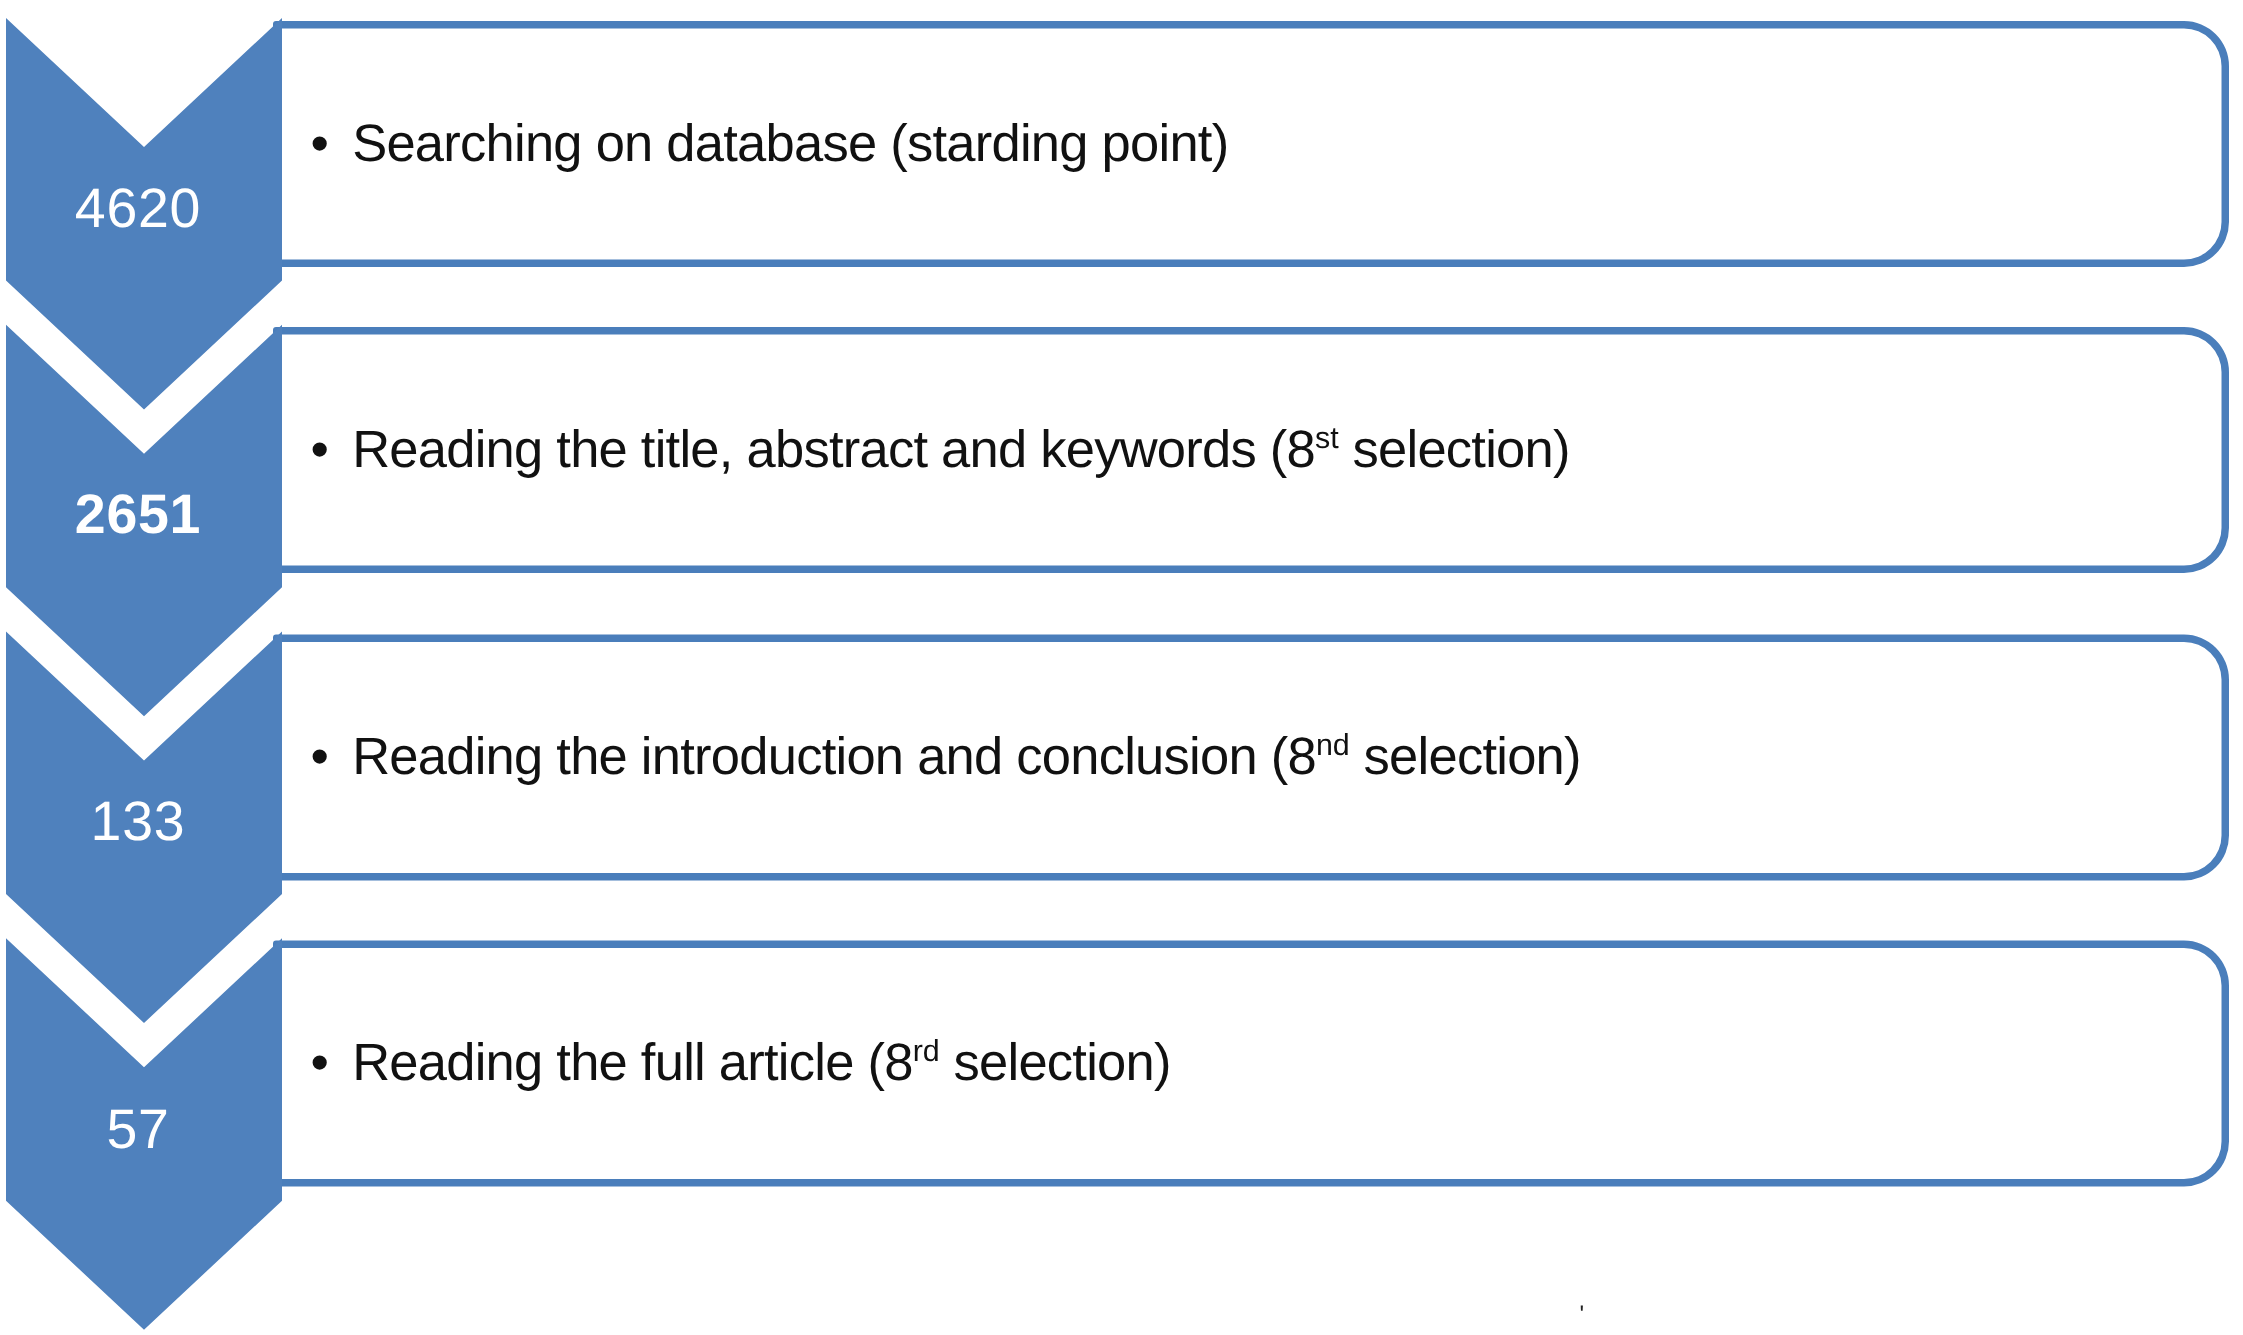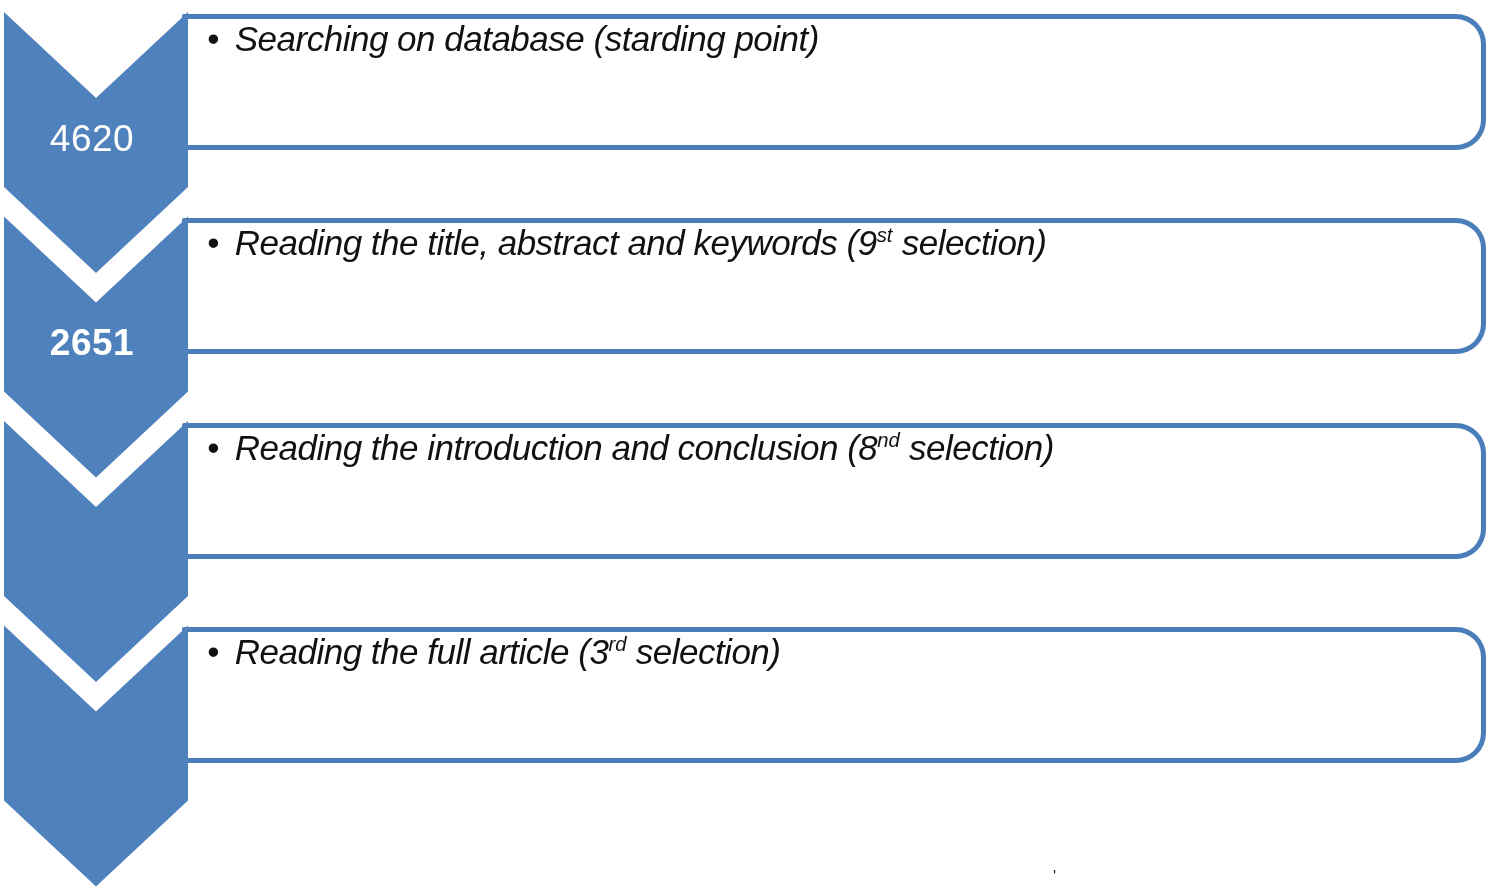--- a/index.html
+++ b/index.html
@@ -32,30 +32,29 @@
     text-align: center;
     color: #ffffff;
     font-size: 37px;
     letter-spacing: 0.5px;
     z-index: 3;
   }
   .step-box {
     position: absolute;
     left: 182px;
     width: 1304px;
-    height: 136px;
+    height: 164px;
     box-sizing: border-box;
     border: 5px solid #4a7ebb;
     border-radius: 2px 30px 30px 2px;
     background: #ffffff;
     display: flex;
-    align-items: flex-start;
+    align-items: center;
     padding-left: 20px;
     z-index: 1;
-    font-style: italic;
   }
   .step-text {
     color: #111111;
     font-size: 35px;
     letter-spacing: -0.5px;
     white-space: nowrap;
   }
   .bullet {
     display: inline-block;
     margin-right: 16px;
@@ -91,40 +90,42 @@
 
   <svg class="chevron-svg" viewBox="0 0 195 890">
     <polygon points="4,12 96,98 188,12 188,187 96,273 4,187" fill="#4f81bd"></polygon>
     <polygon points="4,216.5 96,302.5 188,216.5 188,391.5 96,477.5 4,391.5" fill="#4f81bd"></polygon>
     <polygon points="4,421 96,507 188,421 188,596 96,682 4,596" fill="#4f81bd"></polygon>
     <polygon points="4,625.5 96,711.5 188,625.5 188,800.5 96,886.5 4,800.5" fill="#4f81bd"></polygon>
   </svg>
 
   <div class="step-count count-0">4620</div>
   <div class="step-count count-1">2651</div>
+  <div class="step-count count-2">133</div>
+  <div class="step-count count-3">57</div>
 
   <div class="step-box box-0">
     <div class="step-text">
       <span class="bullet">•</span><span>Searching on database (starding point)</span><sup></sup><span></span>
     </div>
   </div>
 
   <div class="step-box box-1">
     <div class="step-text">
-      <span class="bullet">•</span><span>Reading the title, abstract and keywords (9</span><sup>st</sup><span> selection)</span>
+      <span class="bullet">•</span><span>Reading the title, abstract and keywords (8</span><sup>st</sup><span> selection)</span>
     </div>
   </div>
 
   <div class="step-box box-2">
     <div class="step-text">
       <span class="bullet">•</span><span>Reading the introduction and conclusion (8</span><sup>nd</sup><span> selection)</span>
     </div>
   </div>
 
   <div class="step-box box-3">
     <div class="step-text">
-      <span class="bullet">•</span><span>Reading the full article (3</span><sup>rd</sup><span> selection)</span>
+      <span class="bullet">•</span><span>Reading the full article (8</span><sup>rd</sup><span> selection)</span>
     </div>
   </div>
 
   <span class="stray-mark">'</span>
 
 </div>
 
 </body></html>

